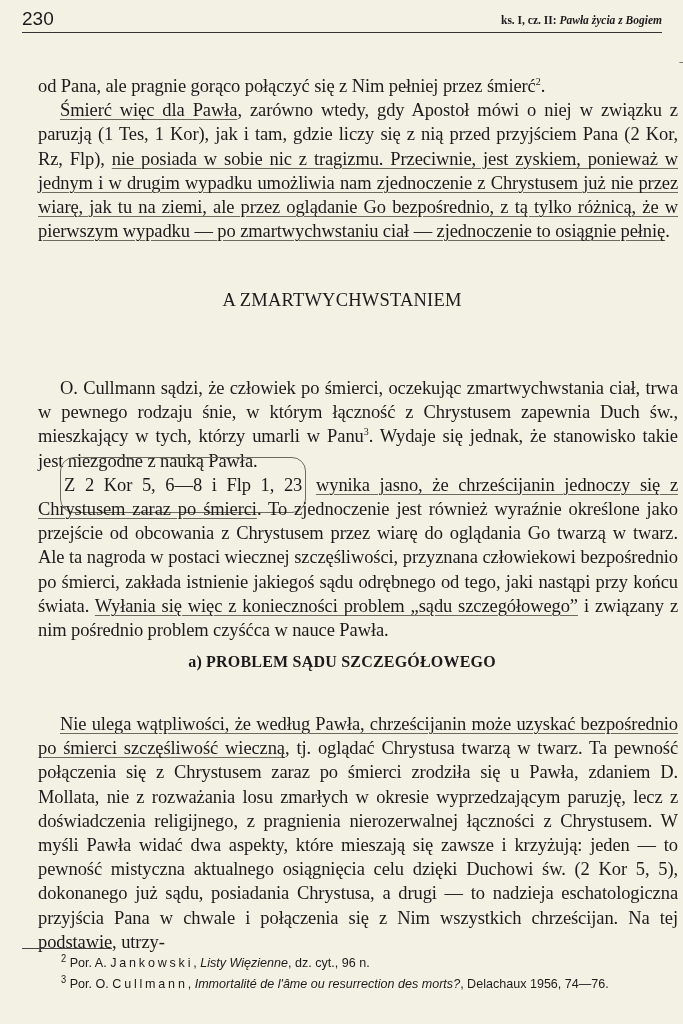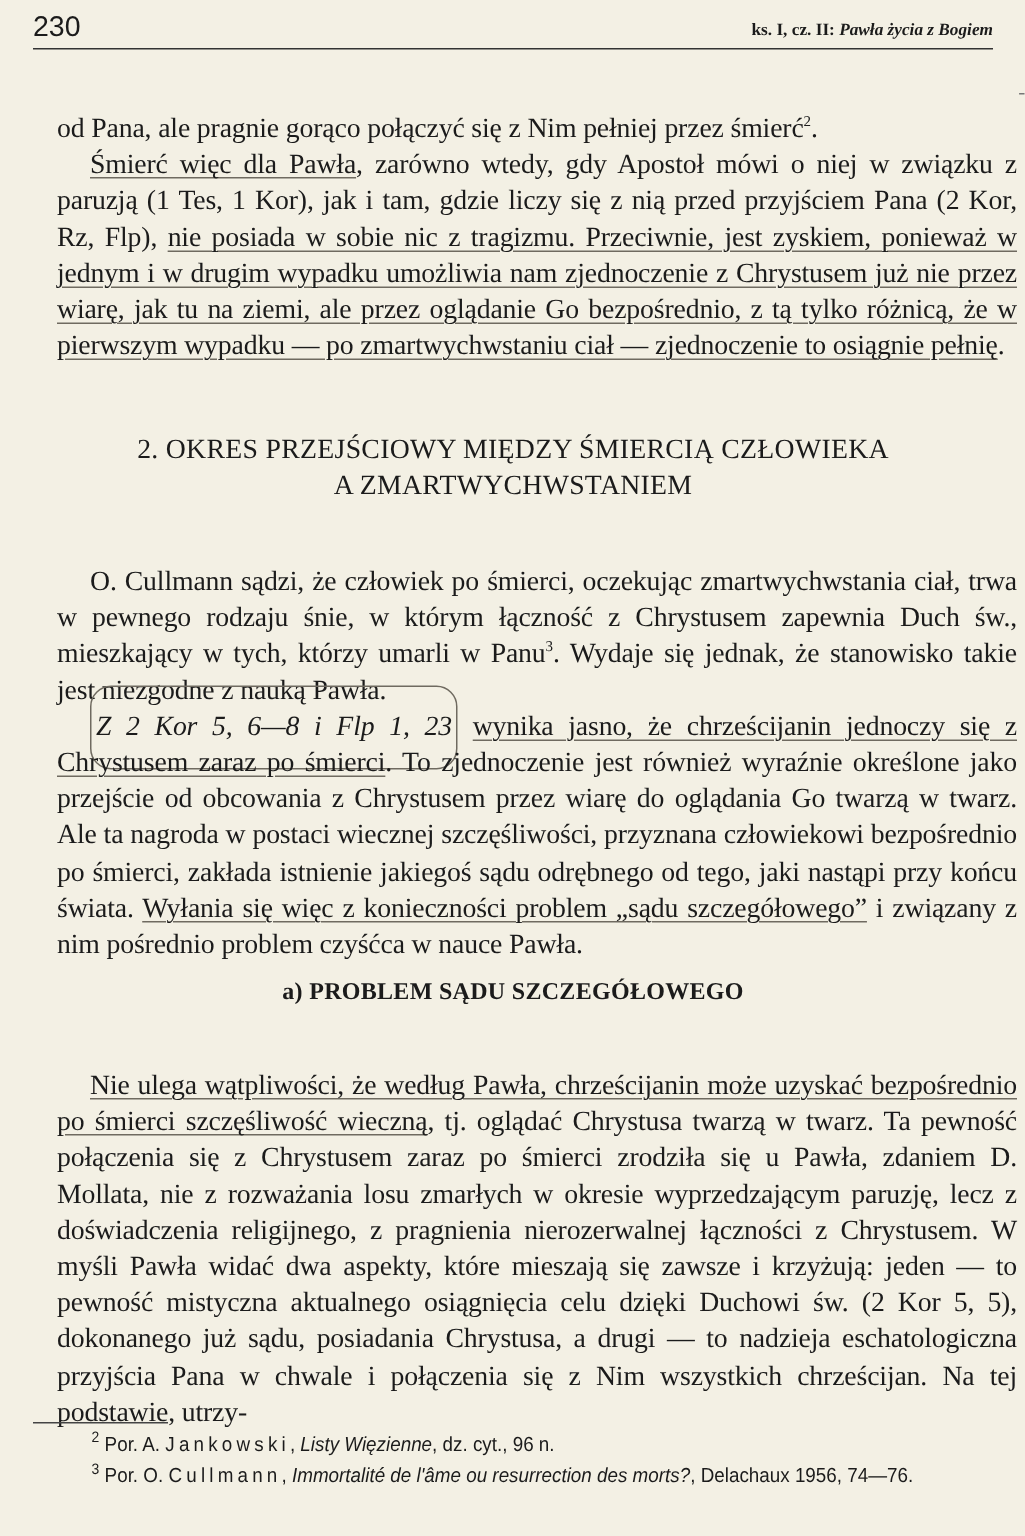--- a/index.html
+++ b/index.html
@@ -21,21 +21,21 @@
   .body-text {
     position:absolute; left:16px; width:640px;
     font-size:18.5px; line-height:24.2px; text-align:justify;
     letter-spacing:-0.1px;
     margin-top:24px;
   }
   .body-text p { margin:0; }
   .indent { text-indent:22px; }
   .last-line { text-align-last:left; }
   .u { text-decoration:underline; text-decoration-color:#6f6a60; text-decoration-thickness:1.2px; text-underline-offset:3px; }
-  .circle { border:1.3px solid #6f6a60; border-radius:14px; padding:17px 3px;font-style:italic; }
+  .circle { border:1.3px solid #6f6a60; border-radius:14px; padding:17px 3px; }
   .section-title {
     position:absolute; left:0; width:640px; text-align:center;
     font-size:18.5px; line-height:24px; letter-spacing:0.2px;
   }
   .subsection-title {
     position:absolute; left:0; width:640px; text-align:center;
     font-size:16px; font-weight:bold; letter-spacing:0.2px;
   }
   .footnote-rule { position:absolute; left:0; top:948px; width:90px; border-top:1.3px solid #444; }
   .footnotes {
@@ -64,21 +64,20 @@
   </div>
 
   <div class="body-text" style="top:50px;">
     <p><span>od Pana, ale pragnie gorąco połączyć się z Nim pełniej przez śmierć</span><sup>2</sup><span>.</span></p>
     <p class="indent last-line"><span class="u">Śmierć więc dla Pawła</span><span>, zarówno wtedy, gdy Apostoł mówi o niej w związku z paruzją (1 Tes, 1 Kor), jak i tam, gdzie liczy się z nią przed przyjściem Pana (2 Kor, Rz, Flp), </span><span class="u">nie posiada w sobie nic z tragizmu. Przeciwnie, jest zyskiem, ponieważ w jednym i w drugim wypadku umożliwia nam zjednoczenie z Chrystusem już nie przez wiarę, jak tu na ziemi, ale przez oglądanie Go bezpośrednio, z tą tylko różnicą, że w pierwszym wypadku — po zmartwychwstaniu ciał — zjednoczenie to osiągnie pełnię</span><span>.</span></p>
   </div>
 
   <div class="margin-bracket"></div>
 
   <div class="section-title" style="top:288px;">
-    <div>2. OKRES PRZEJŚCIOWY MIĘDZY ŚMIERCIĄ CZŁOWIEKA</div>
     <div>A ZMARTWYCHWSTANIEM</div>
   </div>
 
   <div class="body-text" style="top:352px;">
     <p class="indent last-line"><span>O. Cullmann sądzi, że człowiek po śmierci, oczekując zmartwychwstania ciał, trwa w pewnego rodzaju śnie, w którym łączność z Chrystusem zapewnia Duch św., mieszkający w tych, którzy umarli w Panu</span><sup>3</sup><span>. Wydaje się jednak, że stanowisko takie jest niezgodne z nauką Pawła.</span></p>
     <p class="indent last-line"><span class="circle">Z 2 Kor 5, 6—8 i Flp 1, 23</span> <span class="u">wynika jasno, że chrześcijanin jednoczy się z Chrystusem zaraz po śmierci</span><span>. To zjednoczenie jest również wyraźnie określone jako przejście od obcowania z Chrystusem przez wiarę do oglądania Go twarzą w twarz. Ale ta nagroda w postaci wiecznej szczęśliwości, przyznana człowiekowi bezpośrednio po śmierci, zakłada istnienie jakiegoś sądu odrębnego od tego, jaki nastąpi przy końcu świata. </span><span class="u">Wyłania się więc z konieczności problem „sądu szczegółowego”</span><span> i związany z nim pośrednio problem czyśćca w nauce Pawła.</span></p>
   </div>
 
   <div class="subsection-title" style="top:653px;">a) PROBLEM SĄDU SZCZEGÓŁOWEGO</div>
 

